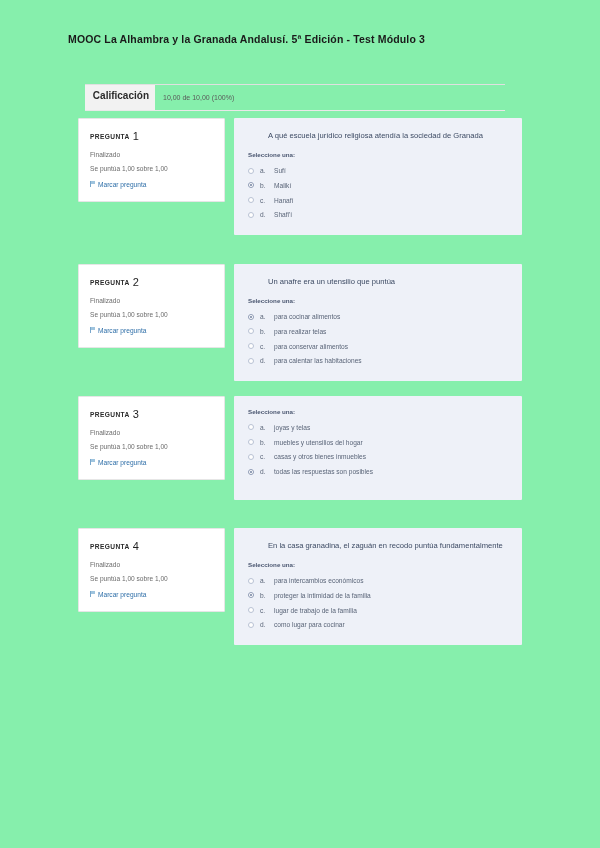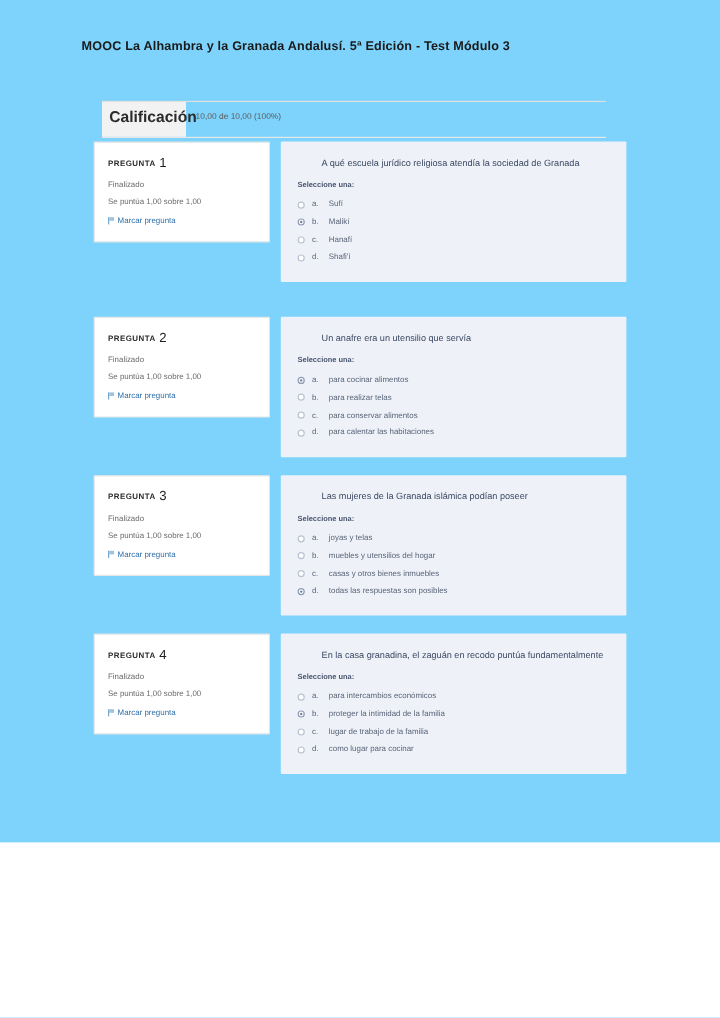--- a/index.html
+++ b/index.html
@@ -10,22 +10,22 @@
     width: 600px;
     height: 848px;
     background: #ffffff;
     font-family: "Liberation Sans", sans-serif;
     color: #333333;
     overflow: hidden;
   }
   .page {
     position: relative;
     width: 600px;
-    height: 702px;
-    background: #7dd3fc;
+    height: 848px;
+    background: #86efac;
   }
 
   
   .doc-title {
     position: absolute;
     left: 68px;
     top: 33px;
     font-size: 10.5px;
     font-weight: bold;
     color: #1a1a1a;
@@ -43,21 +43,21 @@
     border-bottom: 1px solid #e8e8e8;
   }
   .grade-row {
     display: flex;
     align-items: flex-start;
   }
   .grade-label {
     width: 70px;
     background: #f2f2f2;
     padding: 5px 6px 9px 6px;
-    font-size: 13px;
+    font-size: 10px;
     font-weight: bold;
     color: #2b2b2b;
     text-align: right;
     box-sizing: border-box;
   }
   .grade-value {
     flex: 1;
     padding: 9px 6px 5px 8px;
     font-size: 7px;
     color: #5a5a5a;
@@ -271,21 +271,21 @@
         <span>PREGUNTA</span><span class="q-num">2</span>
       </div>
       <div class="q-state">Finalizado</div>
       <div class="q-marks">Se puntúa 1,00 sobre 1,00</div>
       <div class="q-flag">
         <span class="flag-icon"></span>
         <span>Marcar pregunta</span>
       </div>
     </div>
     <div class="q-content">
-      <div class="q-text">Un anafre era un utensilio que servía</div>
+      <div class="q-text">Un anafre era un utensilio que puntúa</div>
       <div class="q-prompt">Seleccione una:</div>
       <div class="answers">
         <div class="answer-row">
           <span class="radio checked"></span>
           <span class="answer-letter">a.</span>
           <span class="answer-text">para cocinar alimentos</span>
         </div>
         <div class="answer-row">
           <span class="radio"></span>
           <span class="answer-letter">b.</span>
@@ -311,21 +311,20 @@
         <span>PREGUNTA</span><span class="q-num">3</span>
       </div>
       <div class="q-state">Finalizado</div>
       <div class="q-marks">Se puntúa 1,00 sobre 1,00</div>
       <div class="q-flag">
         <span class="flag-icon"></span>
         <span>Marcar pregunta</span>
       </div>
     </div>
     <div class="q-content">
-      <div class="q-text">Las mujeres de la Granada islámica podían poseer</div>
       <div class="q-prompt">Seleccione una:</div>
       <div class="answers">
         <div class="answer-row">
           <span class="radio"></span>
           <span class="answer-letter">a.</span>
           <span class="answer-text">joyas y telas</span>
         </div>
         <div class="answer-row">
           <span class="radio"></span>
           <span class="answer-letter">b.</span>

